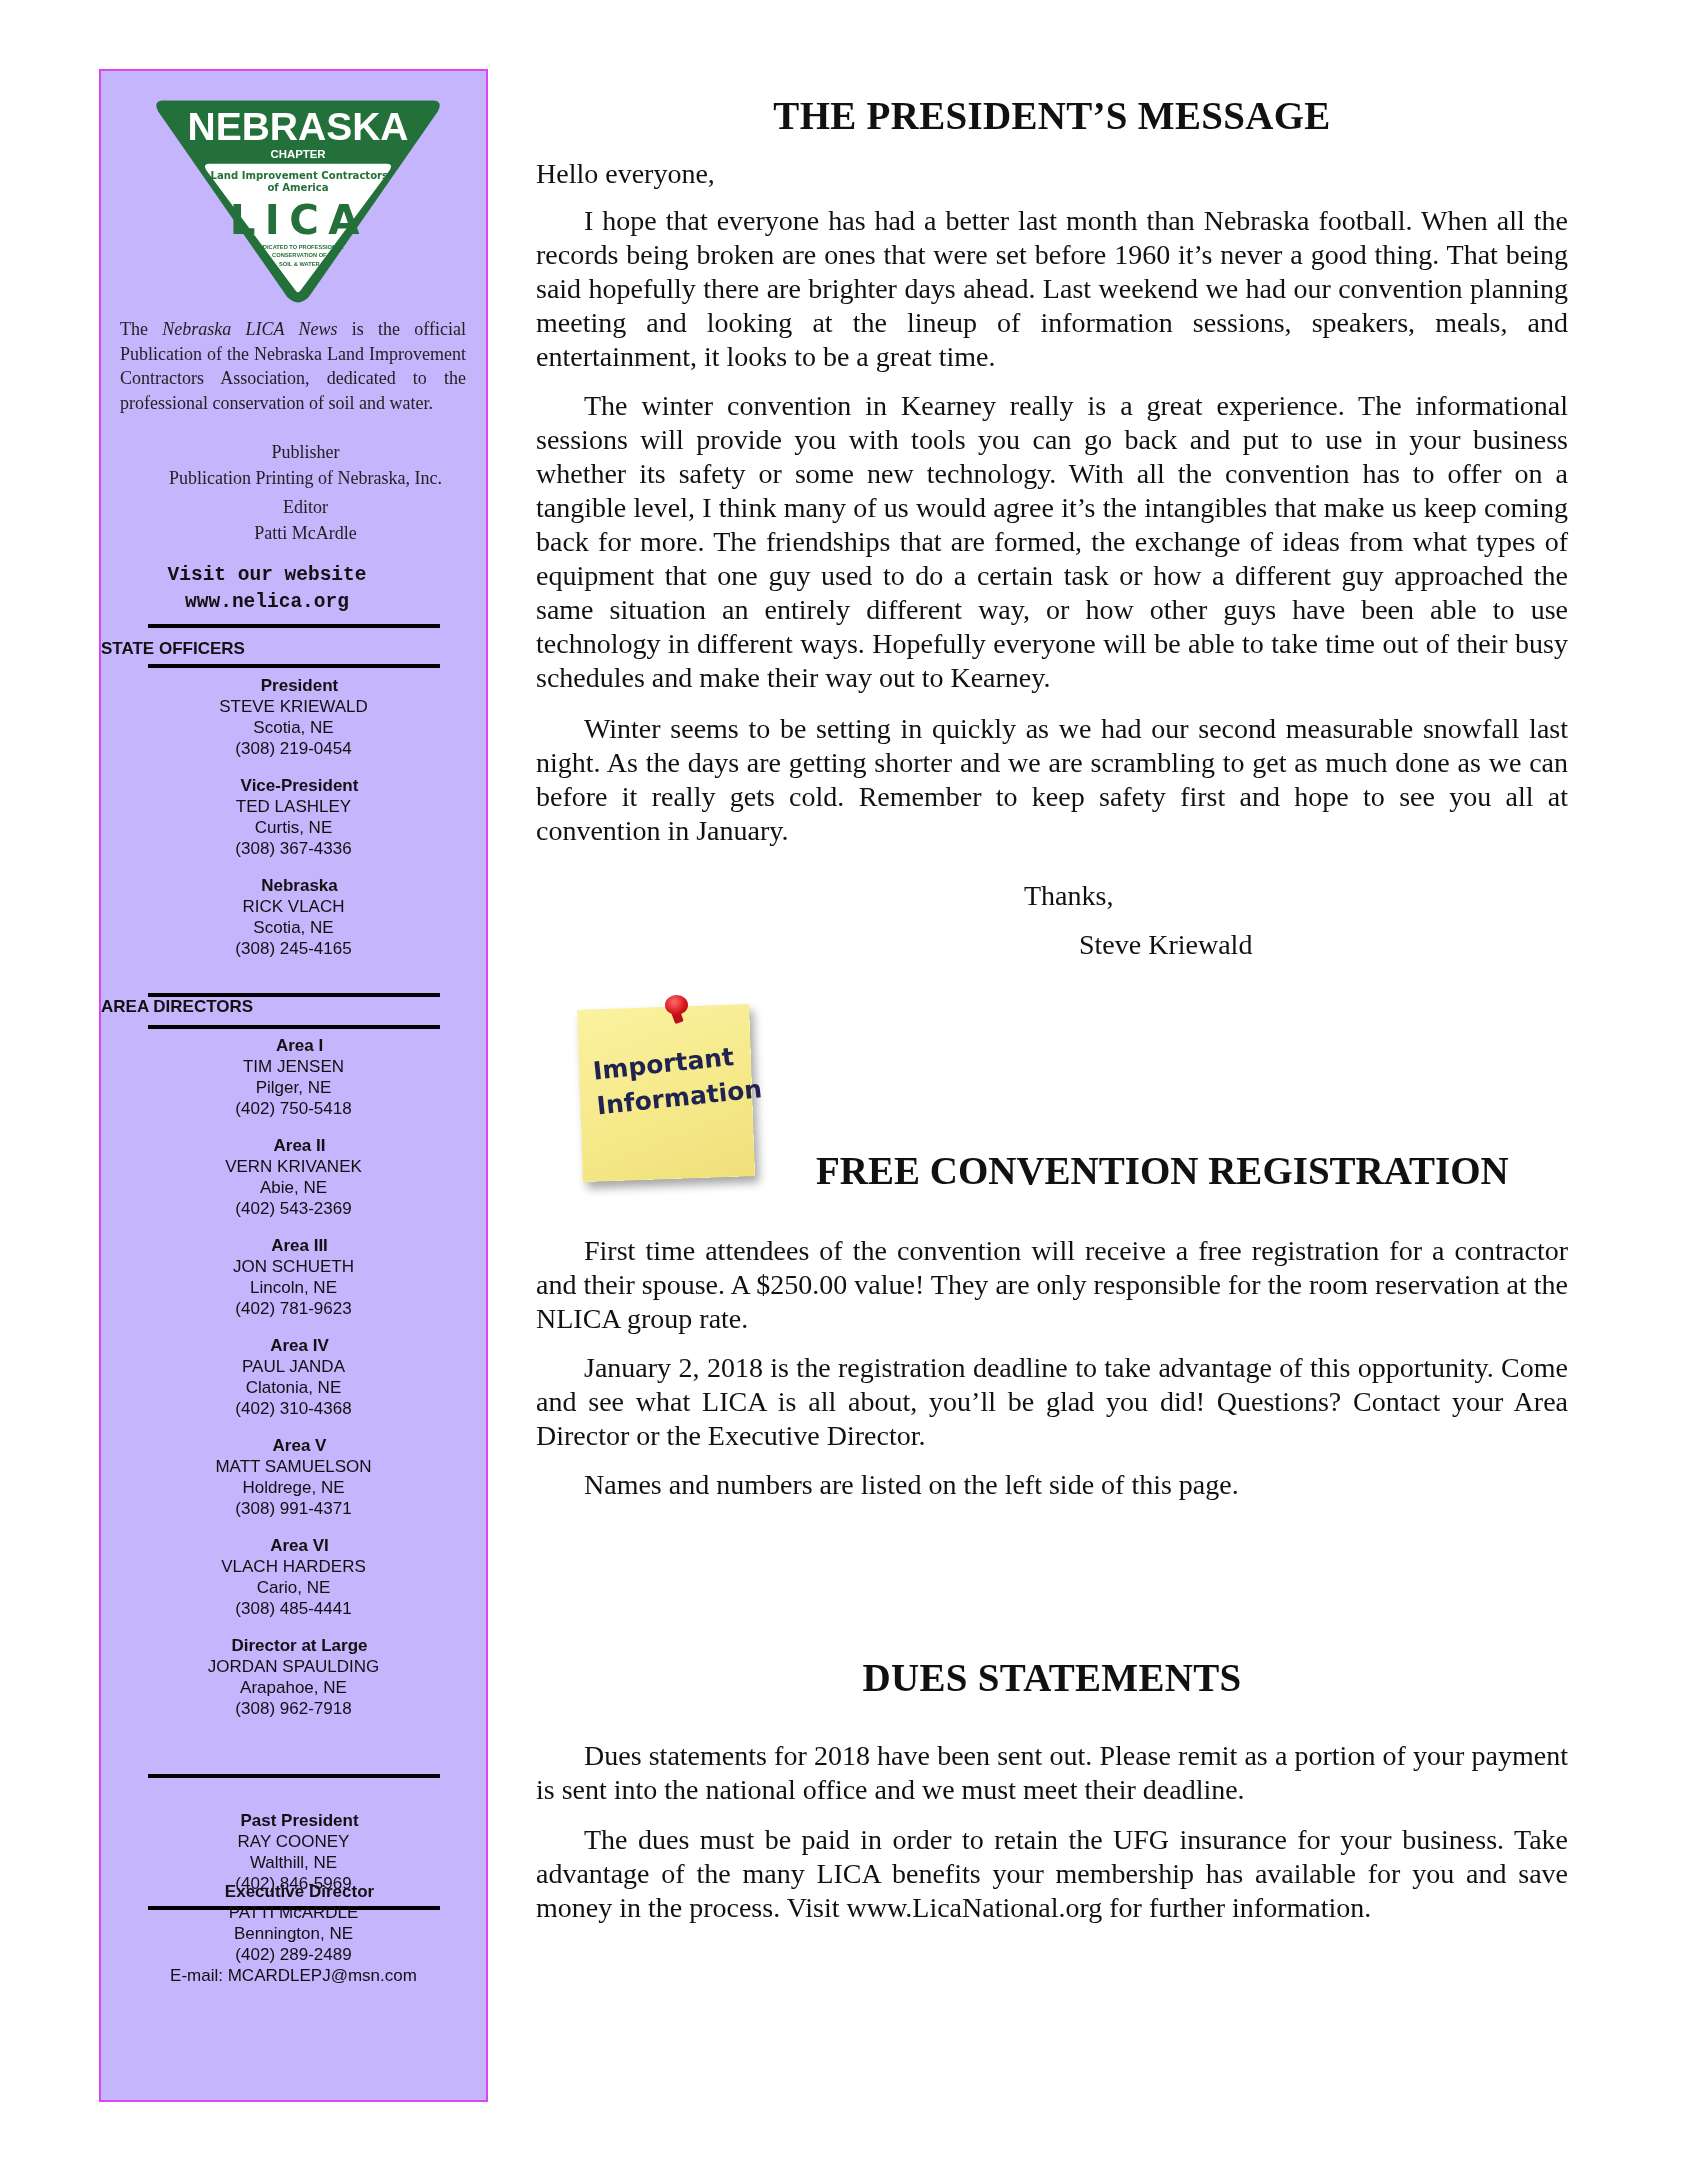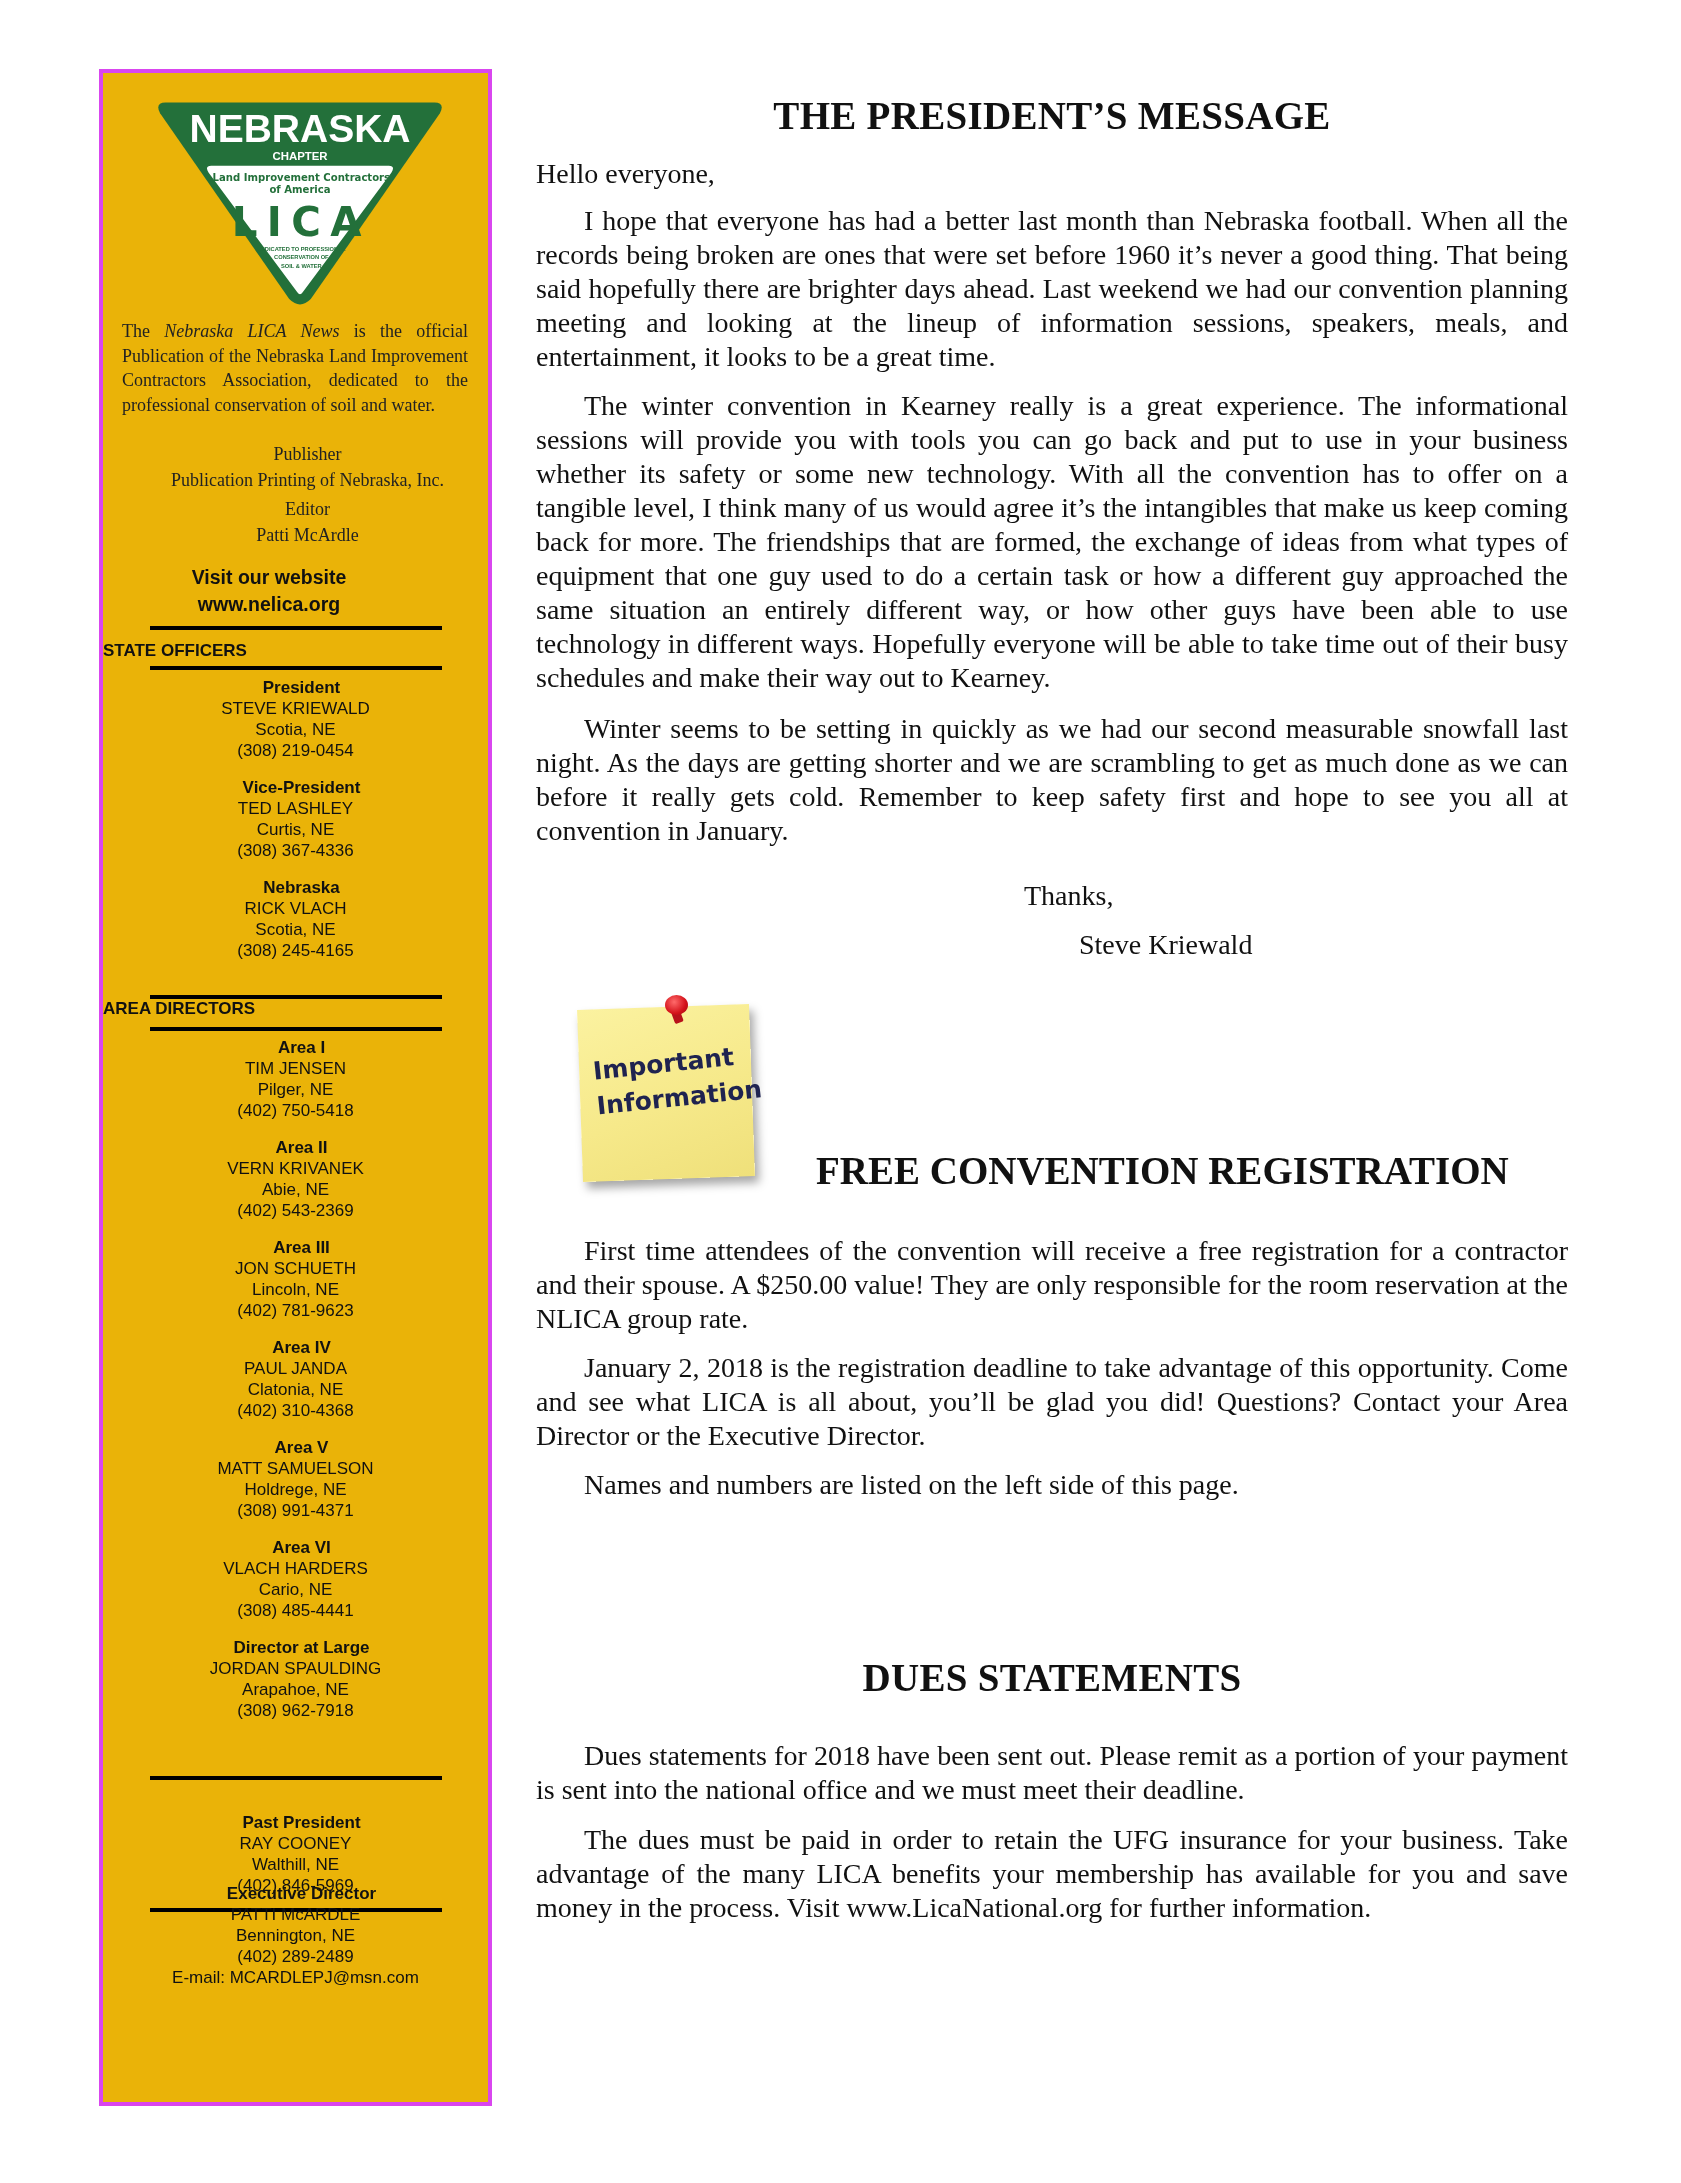--- a/index.html
+++ b/index.html
@@ -1,34 +1,34 @@
 <!DOCTYPE html>
 <html style="font-size:10.8px"><head>
 <meta charset="utf-8">
 <style>
   html, body { margin: 0; padding: 0; background: #ffffff; }
   body { width: 1682px; height: 2183px; position: relative; overflow: hidden; font-family: "Liberation Serif", serif; color: #111; }
 
   
   .sidebar {
     position: absolute; left: 99px; top: 69px; width: 385px; height: 2029px;
-    border: 4px solid #d946ef; background: #eab308;
+    border: 2px solid #d946ef; background: #c4b5fd;
   }
   .logo { position: absolute; left: 49px; top: 23.5px; width: 296px; height: 209px; }
   .blurb {
     position: absolute; left: 19px; top: 246px; width: 346px;
     font-family: "Liberation Serif", serif; font-size: 18px; line-height: 24.6px;
     text-align: justify; color: #222;
   }
   .blurb em { font-style: italic; }
   .credits { position: absolute; left: 12px; width: 385px; text-align: center; font-family: "Liberation Serif", serif; font-size: 18px; line-height: 25.6px; color: #222; }
   .credits .gap { height: 4px; }
   .website {
     position: absolute; left: 0; width: 332px; top: 491px; text-align: center;
-    font-family: Liberation Sans, sans-serif; font-weight: bold; font-size: 19.5px; line-height: 27px; color: #111;
+    font-family: Liberation Mono, monospace; font-weight: bold; font-size: 19.5px; line-height: 27px; color: #111;
   }
   .rule { position: absolute; left: 47px; width: 292px; height: 4px; background: #000; }
   .sec-title {
     position: absolute; left: 0; width: 385px; 
     font-family: "Liberation Sans", sans-serif; font-weight: bold; font-size: 17px; color: #111;
   }
   .people { position: absolute; left: 0; width: 385px; text-align: center; font-family: "Liberation Sans", sans-serif; color: #111; }
   .person { margin-bottom: 16px; }
   .person .role { font-weight: bold; font-size: 17px; line-height: 21px; padding-left: 12px; }
   .person .line { font-size: 17px; line-height: 21px; }

